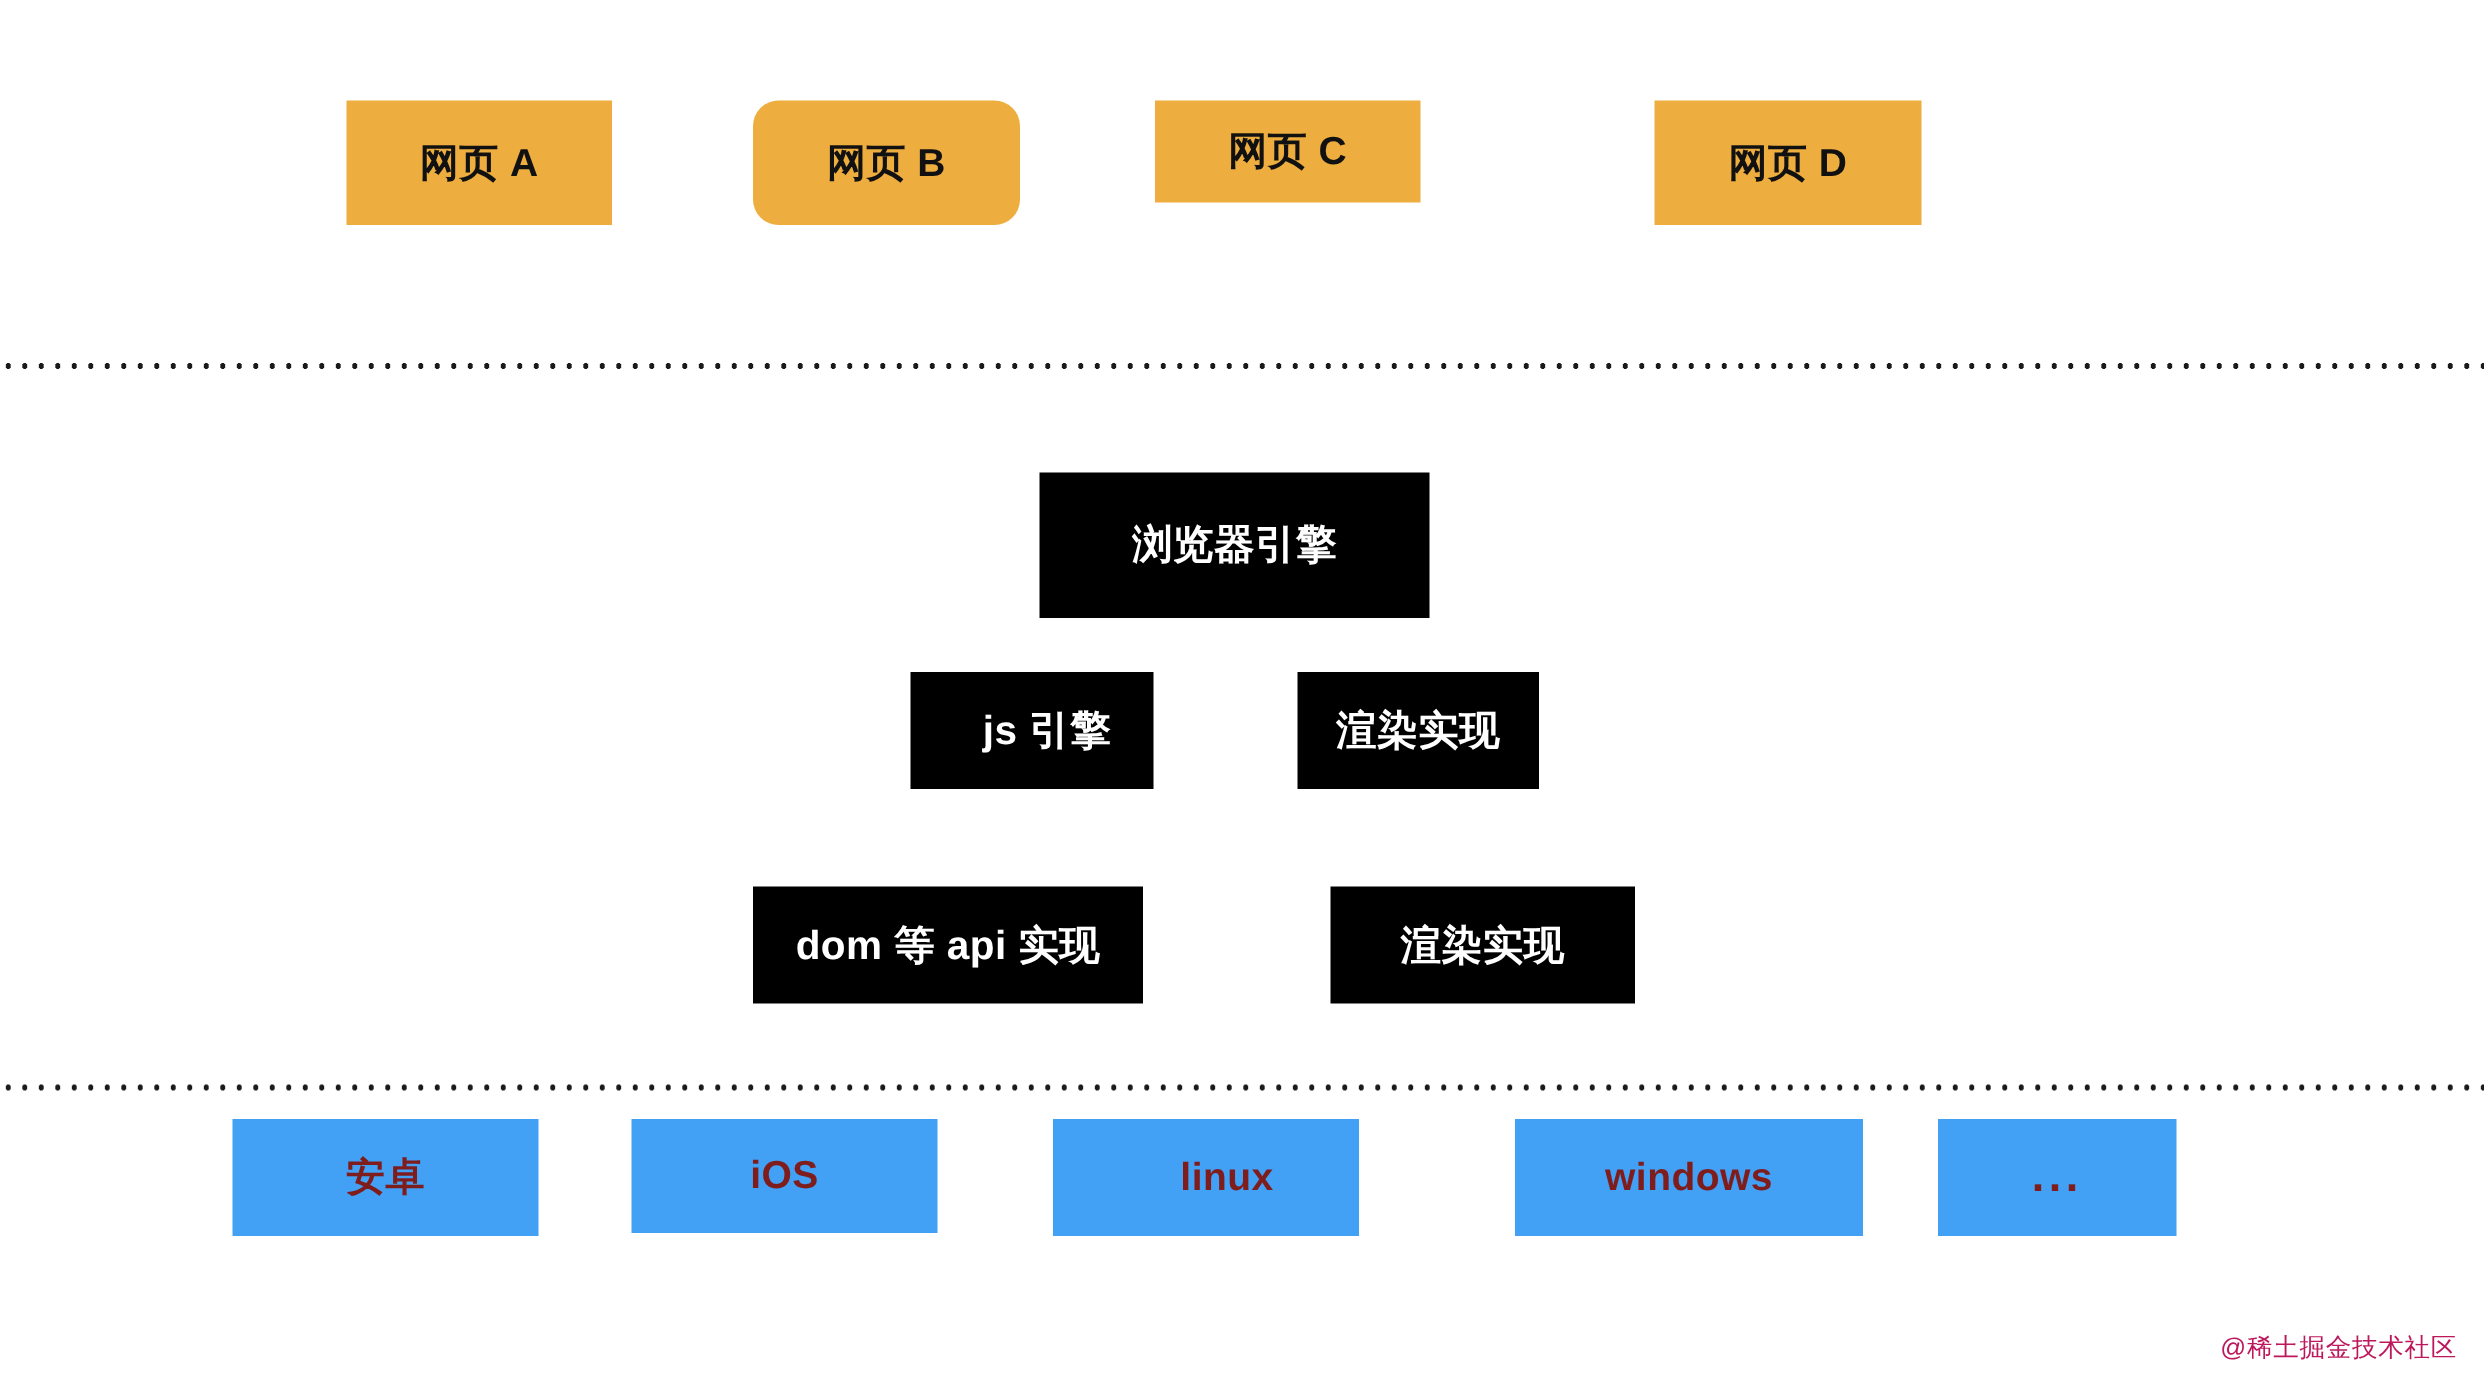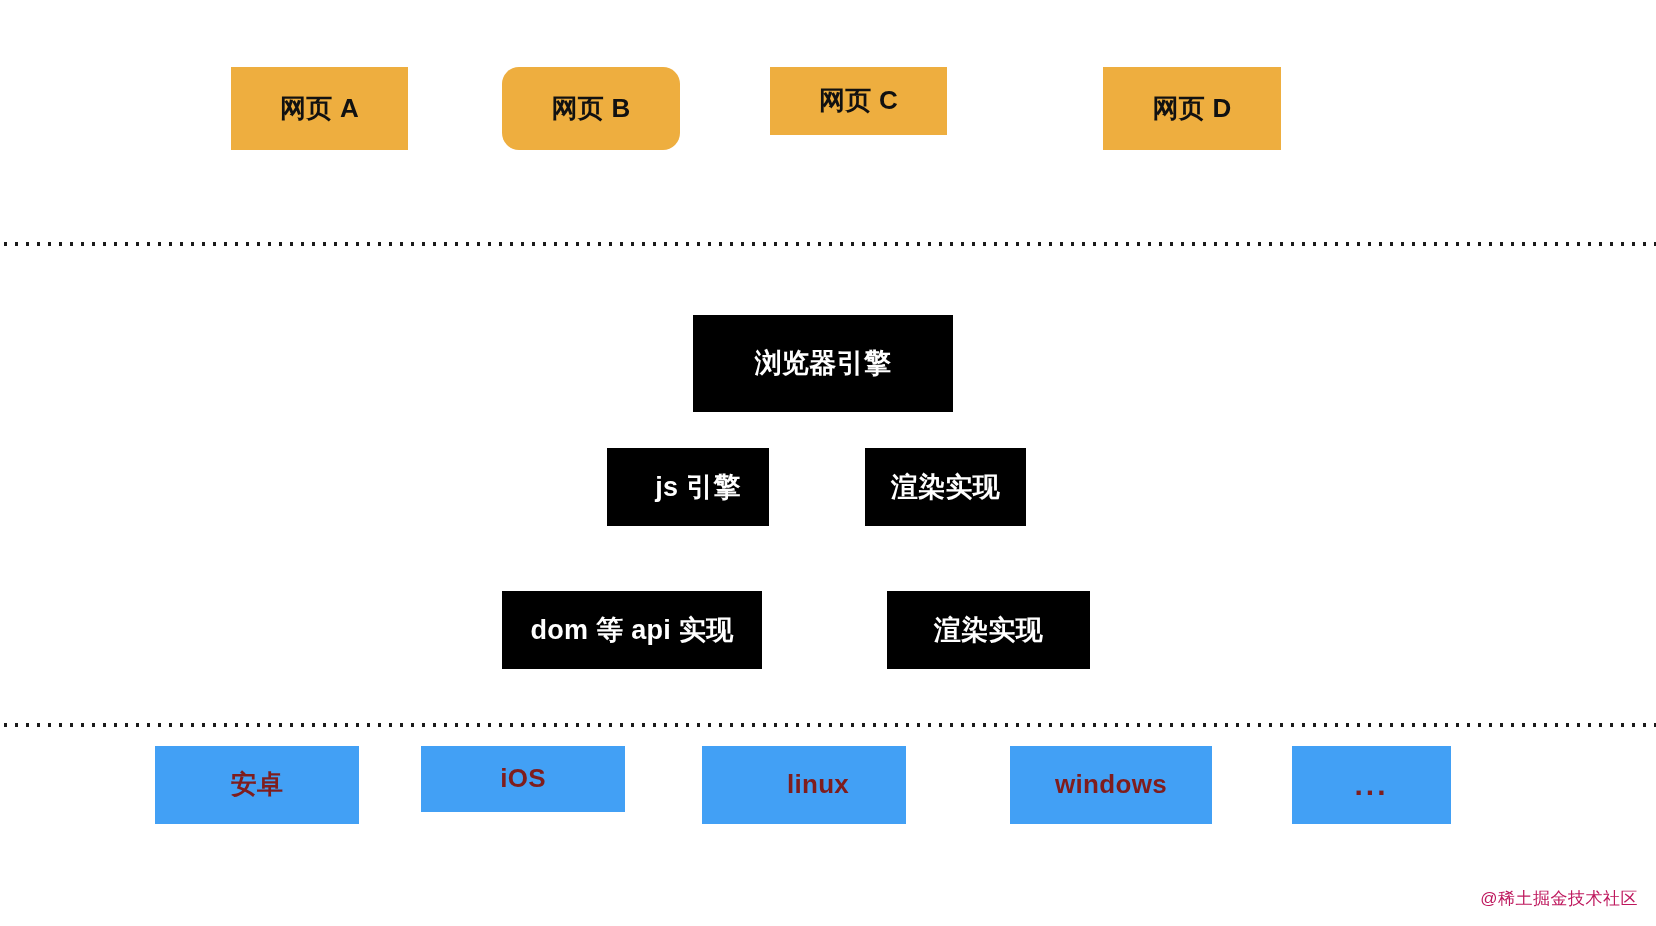--- a/index.html
+++ b/index.html
@@ -104,27 +104,27 @@
   </div>
   <div class="node node-engine" style="left: 887px; top: 591px; width: 203px; height: 78px; align-items: center;">
     <span>渲染实现</span>
   </div>
 
   <div class="divider" style="top: 723px;"></div>
 
   <div class="node node-os" style="left: 155px; top: 746px; width: 204px; height: 78px;">
     <span>安卓</span>
   </div>
-  <div class="node node-os" style="left: 421px; top: 746px; width: 204px; height: 66px;">
+  <div class="node node-os" style="left: 421px; top: 746px; width: 204px; height: 76px;">
     <span>iOS</span>
   </div>
   <div class="node node-os" style="left: 702px; top: 746px; width: 204px; height: 78px; padding-left: 28px;">
     <span>linux</span>
   </div>
-  <div class="node node-os" style="left: 1010px; top: 746px; width: 202px; height: 78px; justify-content: center;">
+  <div class="node node-os" style="left: 1010px; top: 746px; width: 232px; height: 78px; justify-content: center;">
     <span>windows</span>
   </div>
   <div class="node node-os is-ellipsis" style="left: 1292px; top: 746px; width: 159px; height: 78px;">
     <span>...</span>
   </div>
 
   <div class="watermark">@稀土掘金技术社区</div>
 
 </div>
 

